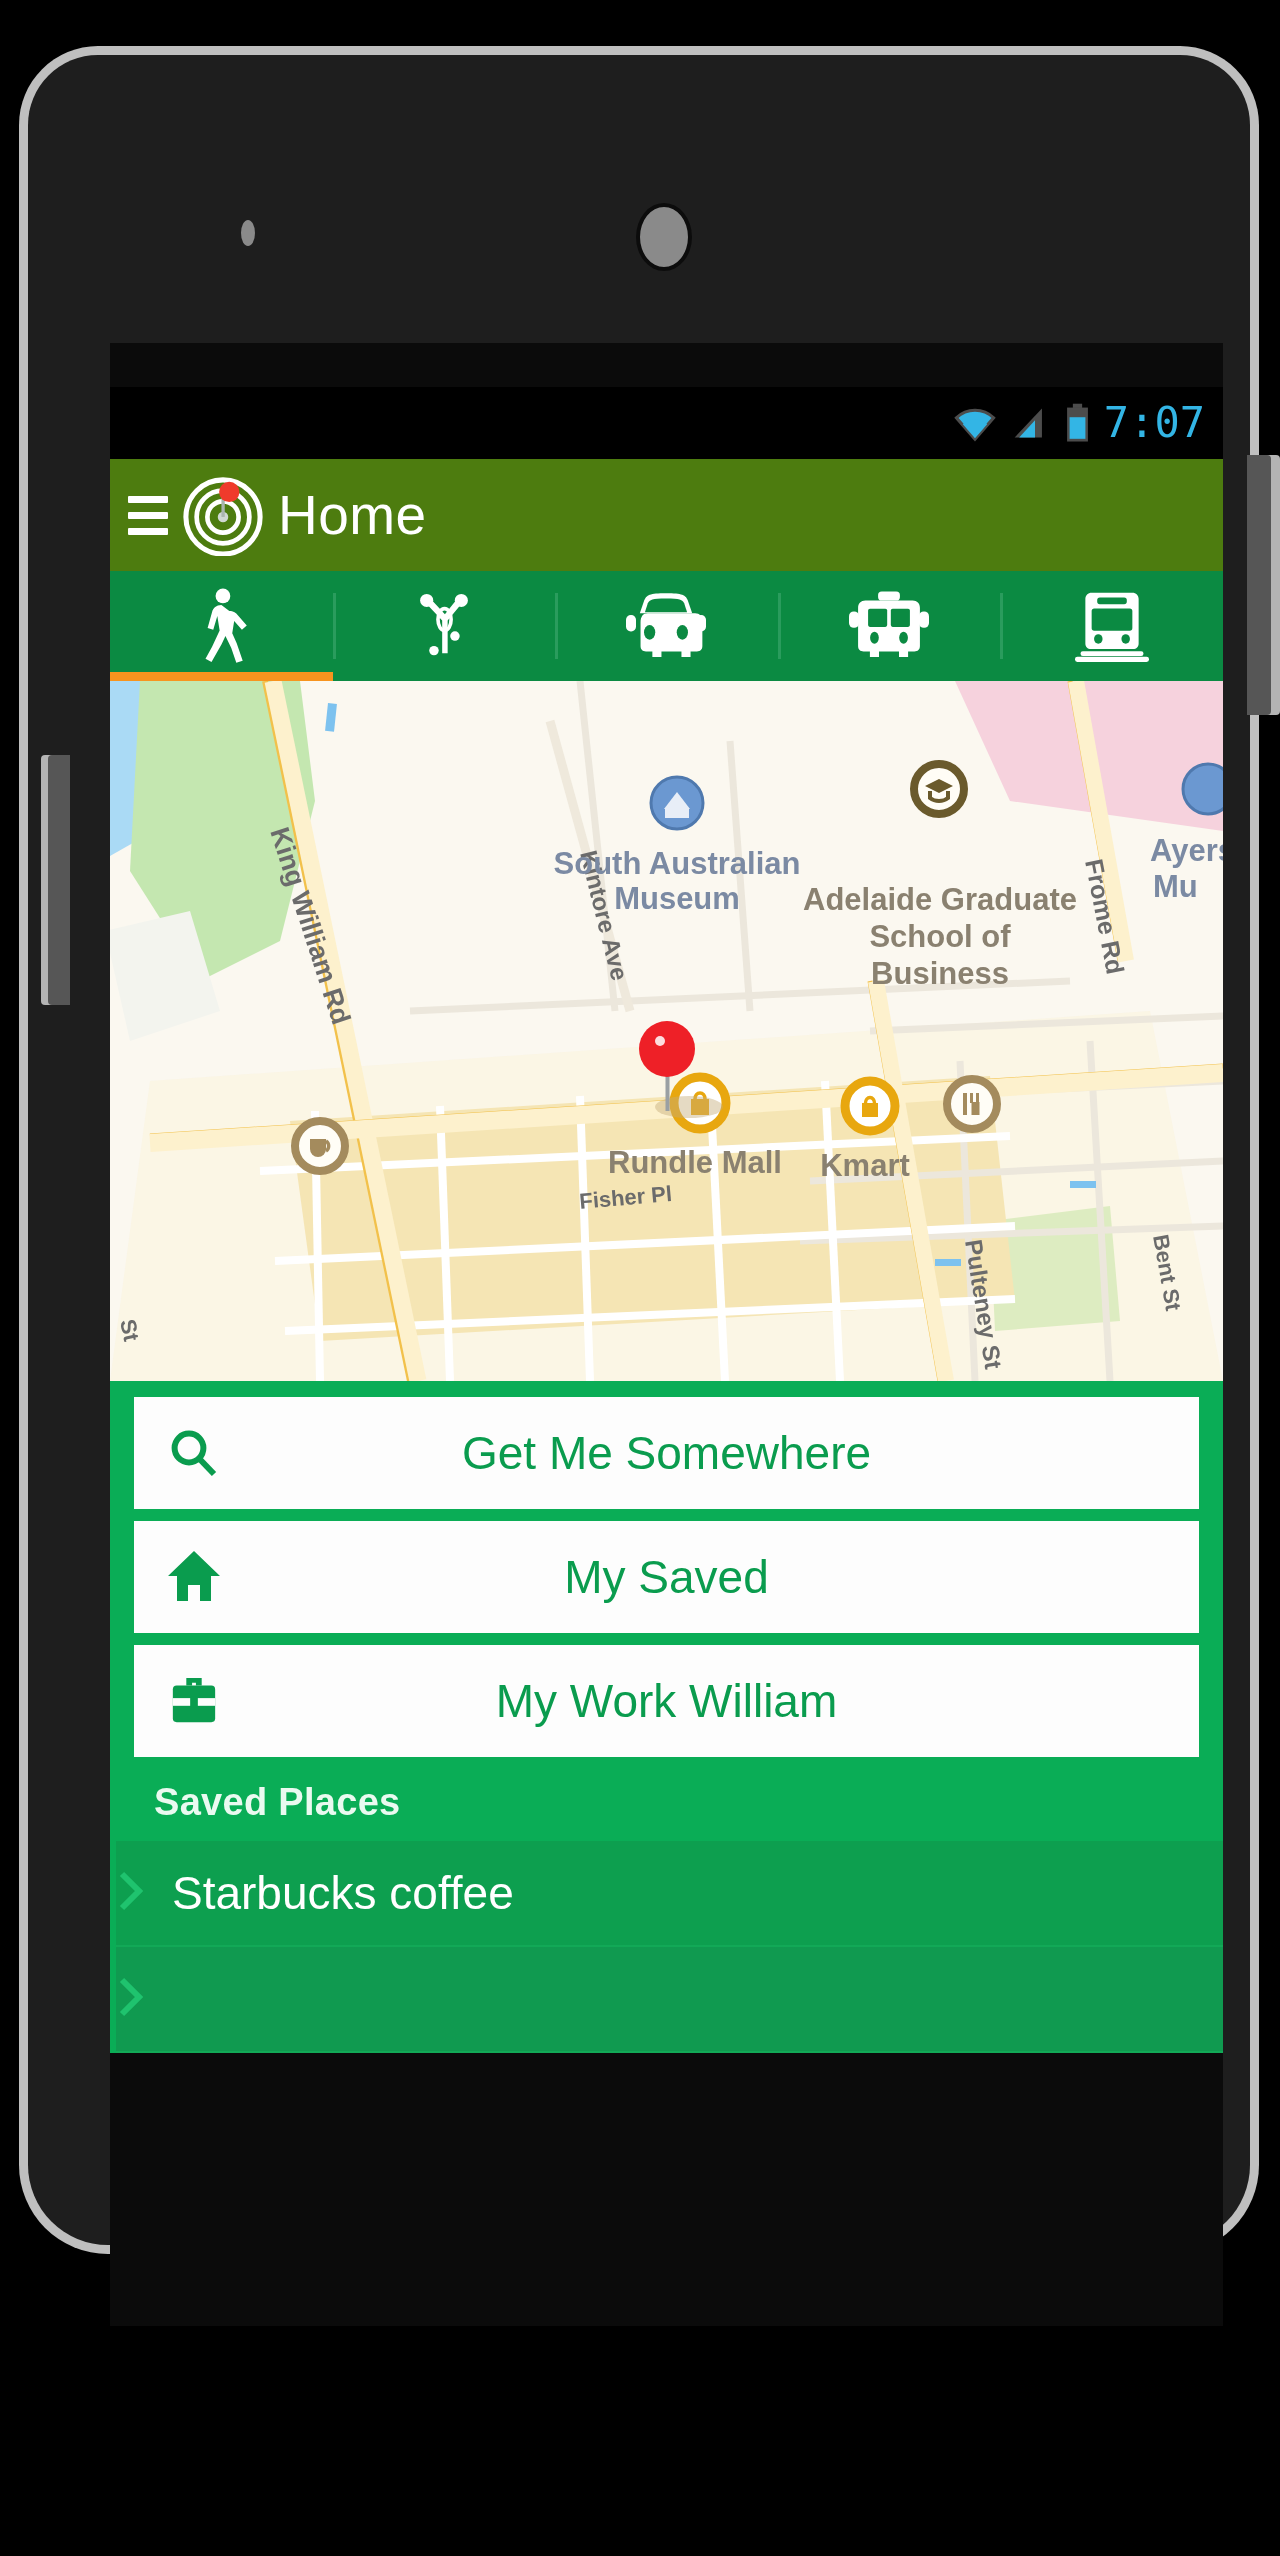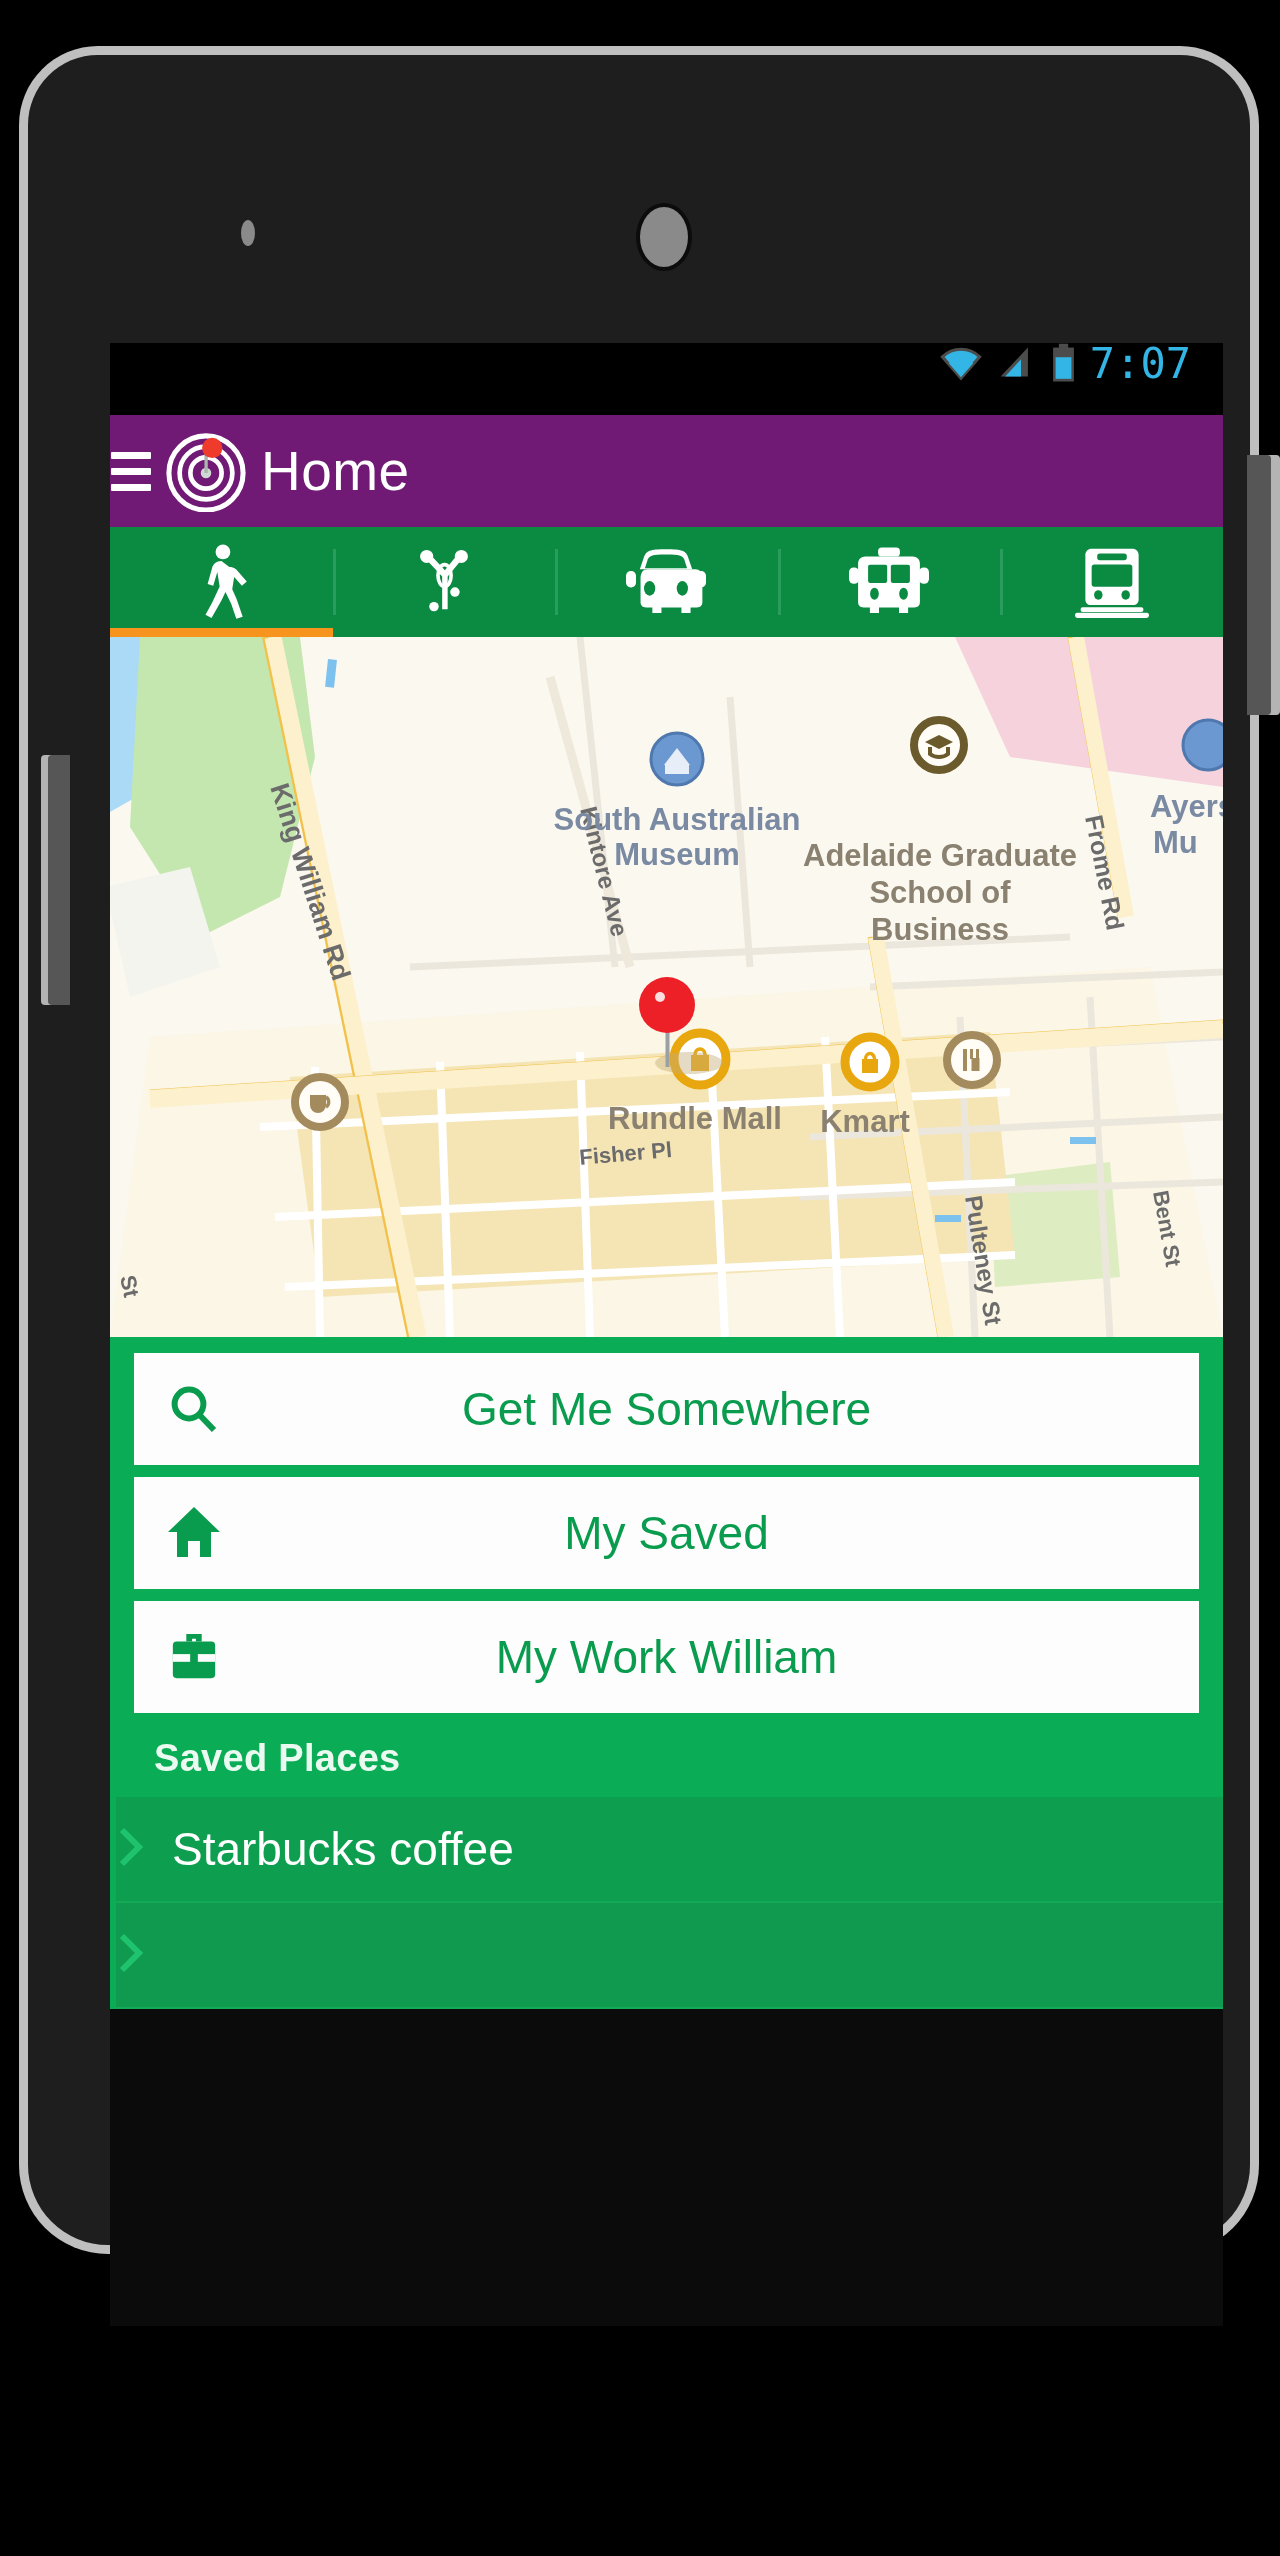--- a/index.html
+++ b/index.html
@@ -19,29 +19,29 @@
   #sensor-dot{position:absolute;left:213px;top:165px;width:14px;height:26px;
      background:#8a8a8a;border-radius:50%;}
   #front-camera{position:absolute;left:608px;top:148px;width:48px;height:60px;
      background:#8a8a8a;border-radius:50%;border:4px solid #0c0c0c;}
 
   
   #screen{position:absolute;left:82px;top:288px;width:1113px;height:1983px;
      background:#0b0b0b;overflow:hidden;}
 
   
-  #status-bar{height:72px;background:#000;display:flex;align-items:flex-start;
-     justify-content:flex-end;padding-right:32px;box-sizing:border-box;gap:13px;}
+  #status-bar{height:72px;background:#000;display:flex;align-items:center;
+     justify-content:flex-end;padding-right:18px;box-sizing:border-box;gap:13px;margin-top:44px;}
   .sb-icon{display:block;}
   #status-time{color:#33b5e5;font-size:42px;letter-spacing:0px;
      font-family:"DejaVu Sans Mono","Liberation Mono",monospace;line-height:1;}
 
   
-  #app-bar{height:112px;background:#701a75;display:flex;align-items:center;
-     padding-left:1px;box-sizing:border-box;gap:14px;}
+  #app-bar{height:112px;background:#4d7c0f;display:flex;align-items:center;
+     padding-left:18px;box-sizing:border-box;gap:14px;}
   #hamburger{width:40px;height:40px;display:flex;flex-direction:column;
      justify-content:center;gap:9px;}
   #hamburger i{display:block;height:7px;background:#fff;border-radius:1px;}
   #app-logo{width:82px;height:82px;position:relative;flex:0 0 auto;}
   #app-title{color:#fff;font-size:55px;font-weight:normal;letter-spacing:.5px;}
 
   
   #mode-tabs{height:110px;background:#0b8a42;display:flex;position:relative;}
   .mode-tab{flex:1;display:flex;align-items:center;justify-content:center;
      position:relative;}

